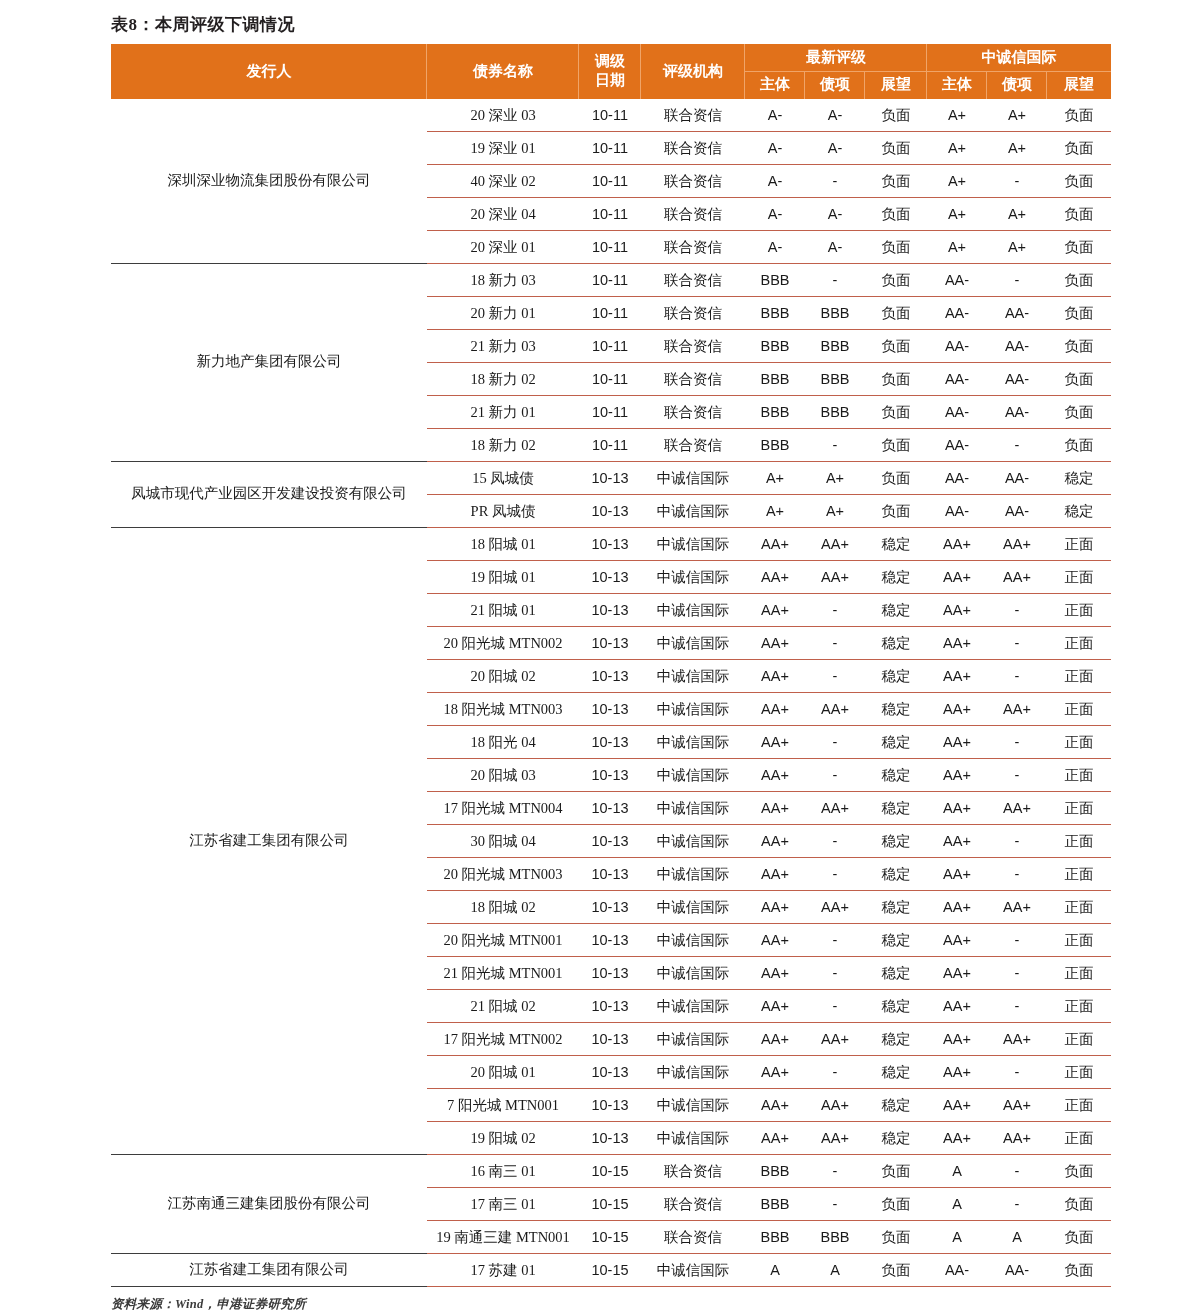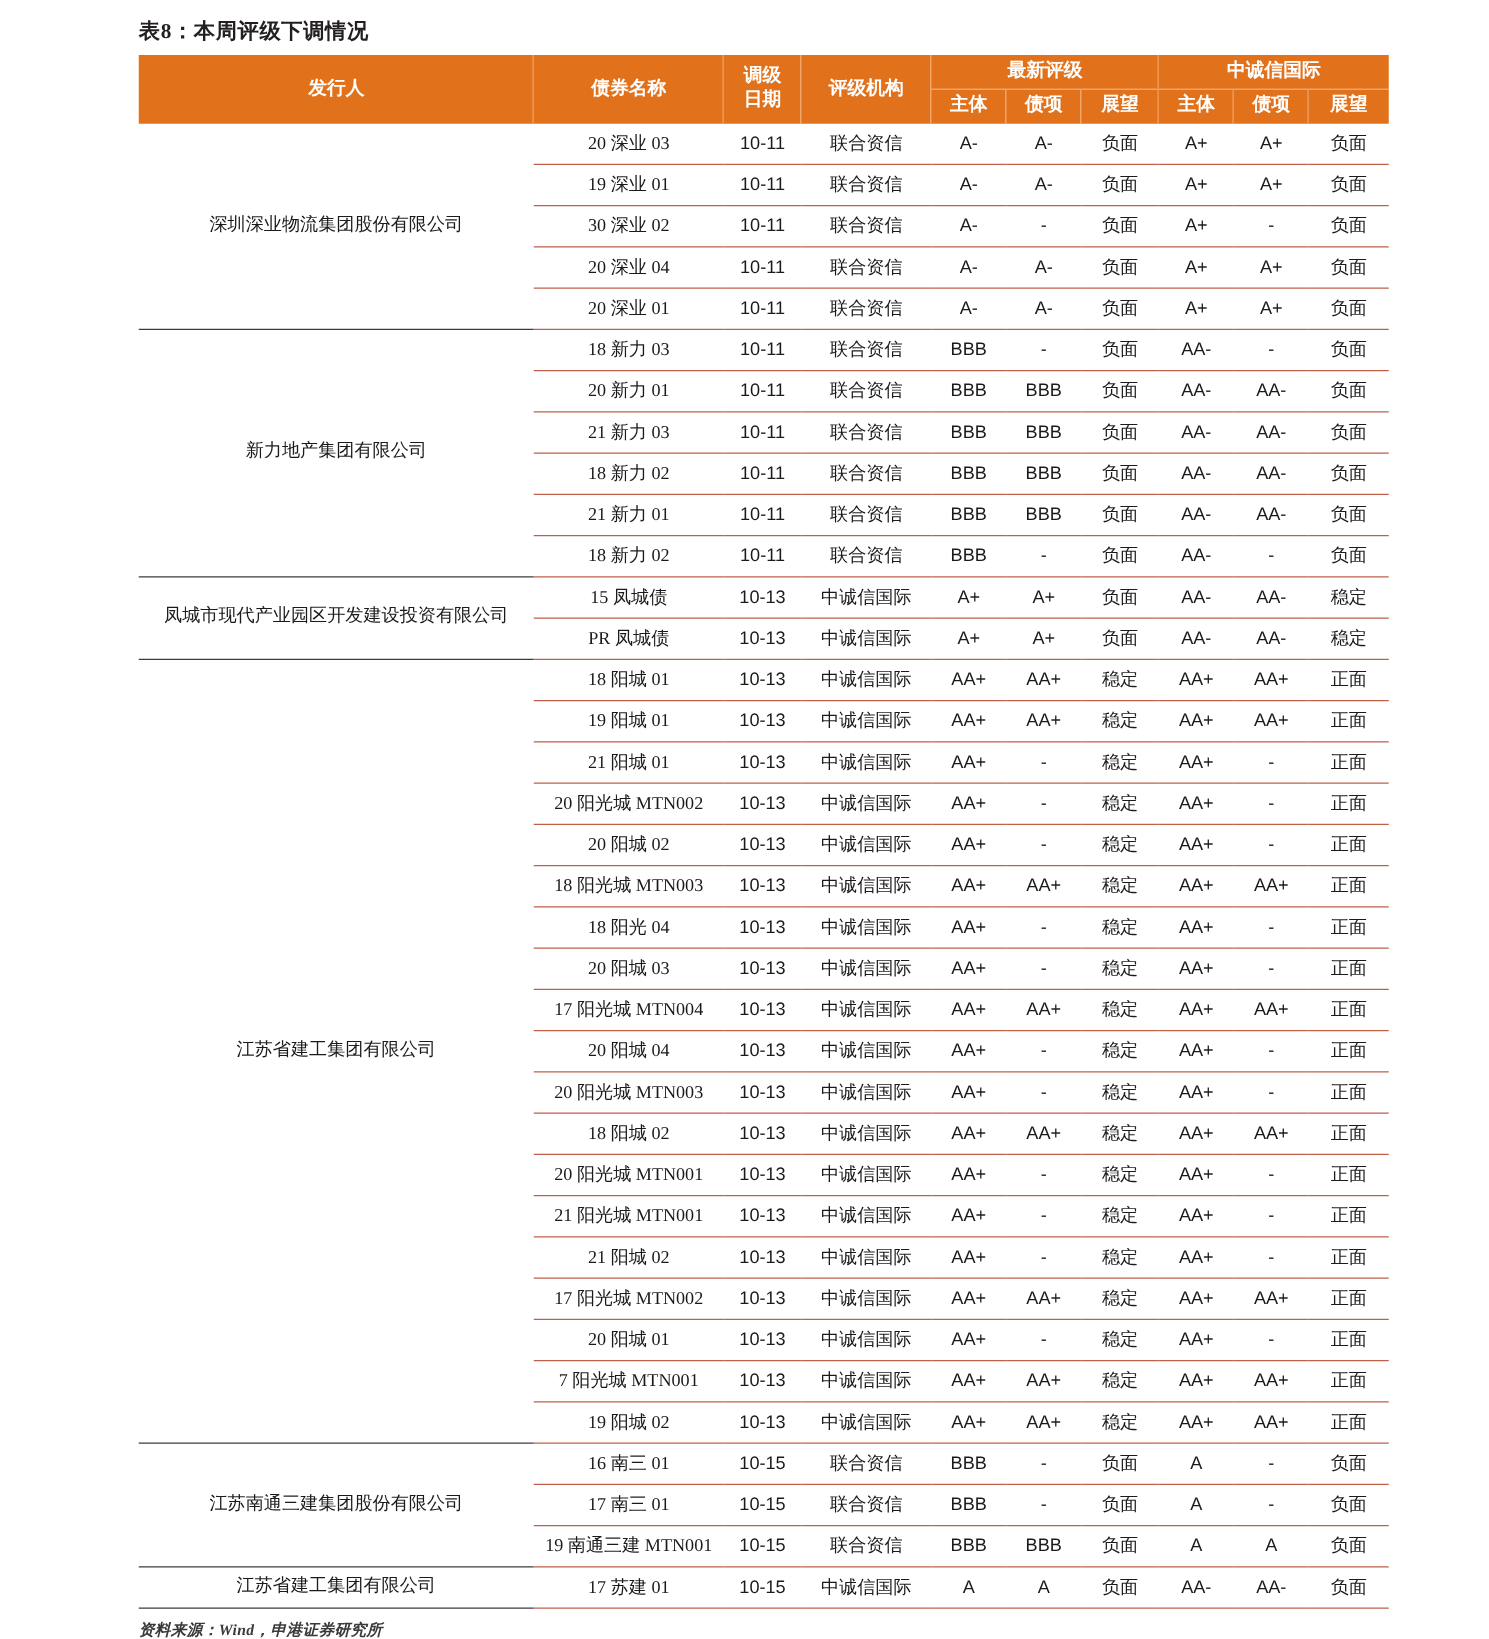--- a/index.html
+++ b/index.html
@@ -145,21 +145,21 @@
           <td class="datacell sans">10-11</td>
           <td class="datacell ">联合资信</td>
           <td class="datacell sans">A-</td>
           <td class="datacell sans">A-</td>
           <td class="datacell ">负面</td>
           <td class="datacell sans">A+</td>
           <td class="datacell sans">A+</td>
           <td class="datacell ">负面</td>
         </tr>
         <tr>
-          <td class="datacell bondname">30 深业 02</td>
+          <td class="datacell bondname">40 深业 02</td>
           <td class="datacell sans">10-11</td>
           <td class="datacell ">联合资信</td>
           <td class="datacell sans">A-</td>
           <td class="datacell sans">-</td>
           <td class="datacell ">负面</td>
           <td class="datacell sans">A+</td>
           <td class="datacell sans">-</td>
           <td class="datacell ">负面</td>
         </tr>
         <tr>
@@ -368,21 +368,21 @@
           <td class="datacell sans">10-13</td>
           <td class="datacell ">中诚信国际</td>
           <td class="datacell sans">AA+</td>
           <td class="datacell sans">AA+</td>
           <td class="datacell ">稳定</td>
           <td class="datacell sans">AA+</td>
           <td class="datacell sans">AA+</td>
           <td class="datacell ">正面</td>
         </tr>
         <tr>
-          <td class="datacell bondname">20 阳城 04</td>
+          <td class="datacell bondname">30 阳城 04</td>
           <td class="datacell sans">10-13</td>
           <td class="datacell ">中诚信国际</td>
           <td class="datacell sans">AA+</td>
           <td class="datacell sans">-</td>
           <td class="datacell ">稳定</td>
           <td class="datacell sans">AA+</td>
           <td class="datacell sans">-</td>
           <td class="datacell ">正面</td>
         </tr>
         <tr>

